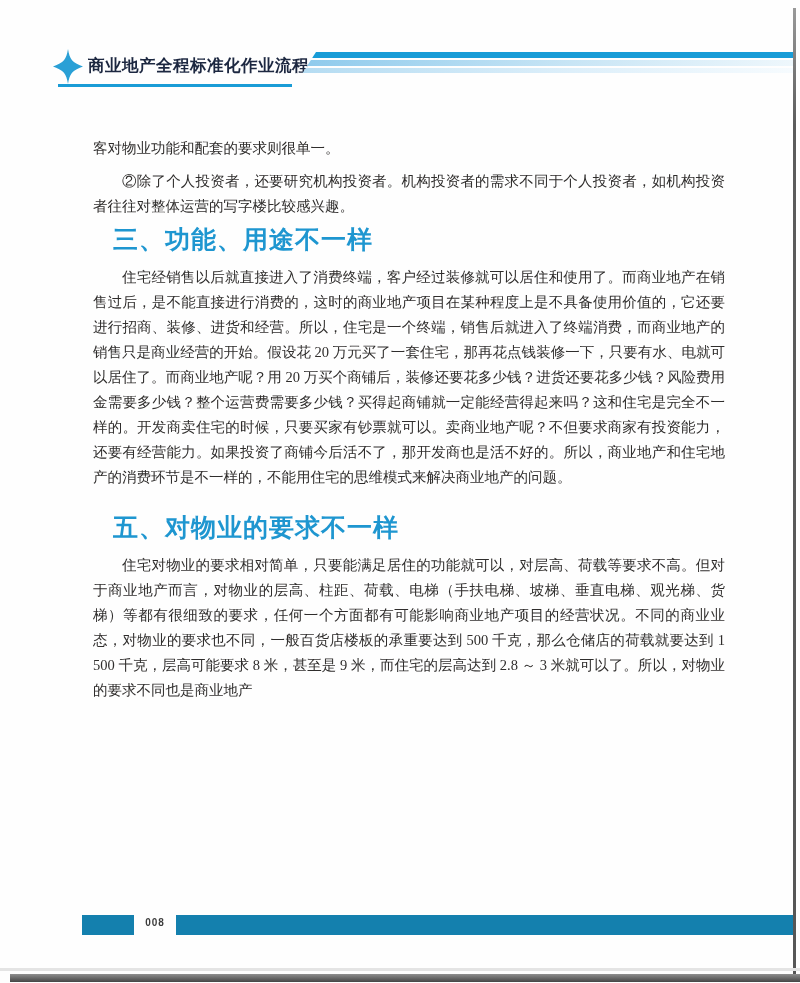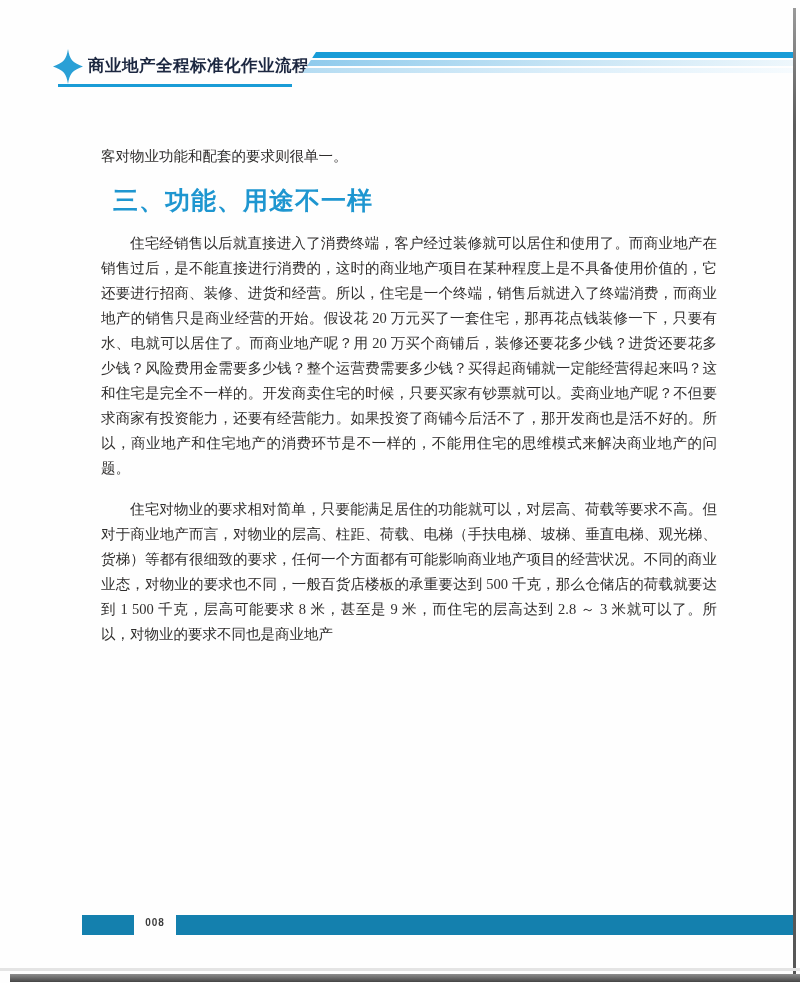--- a/index.html
+++ b/index.html
@@ -32,24 +32,24 @@
              background:linear-gradient(to right,#8ecaec 0%,#c8e5f5 55%,#eef7fc 100%); }
   .stripe3 { position:absolute; left:0; right:0; top:16px; height:5px;
              background:linear-gradient(to right,#b5dcf2 0%,#ddeffa 55%,#f6fbfe 100%); }
 
   
   .body-text {
     position:absolute; left:85px; top:128px; width:648px;
     font-size:14.5px; line-height:25px; color:#2f2d2c;
     text-align:justify;
   }
-  .body-text p { margin:16px; }
+  .body-text p { margin:8px; }
   .body-text p.indent { text-indent:2em; }
   .sec-heading {
-    font-family:Liberation Sans, sans-serif;
+    font-family:Liberation Mono, monospace;
     font-size:25px; line-height:30px; font-weight:bold;
     color:#1e96d0; letter-spacing:1px;
     margin:25px 0 2px 28px; text-align:left; text-indent:0;
   }
   .sec-heading.first { margin-top:6px; }
 
   
   .ftr-block { position:absolute; left:82px; top:915px; width:52px; height:20px; background:#1480ae; }
   .ftr-num {
     position:absolute; left:138px; top:917px; width:34px;
@@ -79,25 +79,27 @@
     <div class="hdr-underline"></div>
     <div class="hdr-stripes">
       <div class="stripe1"></div>
       <div class="stripe2"></div>
       <div class="stripe3"></div>
     </div>
   </div>
 
   <div class="body-text">
     <p>客对物业功能和配套的要求则很单一。</p>
+    <p class="indent">②除了个人投资者，还要研究机构投资者。机构投资者的需求不同于个人投资者，如机构投资者往往对整体运营的写字楼比较感兴趣。</p>
 
     <h2 class="sec-heading first">三、功能、用途不一样</h2>
 
     <p class="indent">住宅经销售以后就直接进入了消费终端，客户经过装修就可以居住和使用了。而商业地产在销售过后，是不能直接进行消费的，这时的商业地产项目在某种程度上是不具备使用价值的，它还要进行招商、装修、进货和经营。所以，住宅是一个终端，销售后就进入了终端消费，而商业地产的销售只是商业经营的开始。假设花 20 万元买了一套住宅，那再花点钱装修一下，只要有水、电就可以居住了。而商业地产呢？用 20 万买个商铺后，装修还要花多少钱？进货还要花多少钱？风险费用金需要多少钱？整个运营费需要多少钱？买得起商铺就一定能经营得起来吗？这和住宅是完全不一样的。开发商卖住宅的时候，只要买家有钞票就可以。卖商业地产呢？不但要求商家有投资能力，还要有经营能力。如果投资了商铺今后活不了，那开发商也是活不好的。所以，商业地产和住宅地产的消费环节是不一样的，不能用住宅的思维模式来解决商业地产的问题。</p>
 
+    <h2 class="sec-heading">五、对物业的要求不一样</h2>
     <p class="indent">住宅对物业的要求相对简单，只要能满足居住的功能就可以，对层高、荷载等要求不高。但对于商业地产而言，对物业的层高、柱距、荷载、电梯（手扶电梯、坡梯、垂直电梯、观光梯、货梯）等都有很细致的要求，任何一个方面都有可能影响商业地产项目的经营状况。不同的商业业态，对物业的要求也不同，一般百货店楼板的承重要达到 500 千克，那么仓储店的荷载就要达到 1 500 千克，层高可能要求 8 米，甚至是 9 米，而住宅的层高达到 2.8 ～ 3 米就可以了。所以，对物业的要求不同也是商业地产</p>
   </div>
 
   <div class="ftr-block"></div>
   <div class="ftr-num">008</div>
   <div class="ftr-bar"></div>
 
   <div class="scan-right"></div>
   <div class="scan-bottom-light"></div>
   <div class="scan-bottom-dark"></div>

